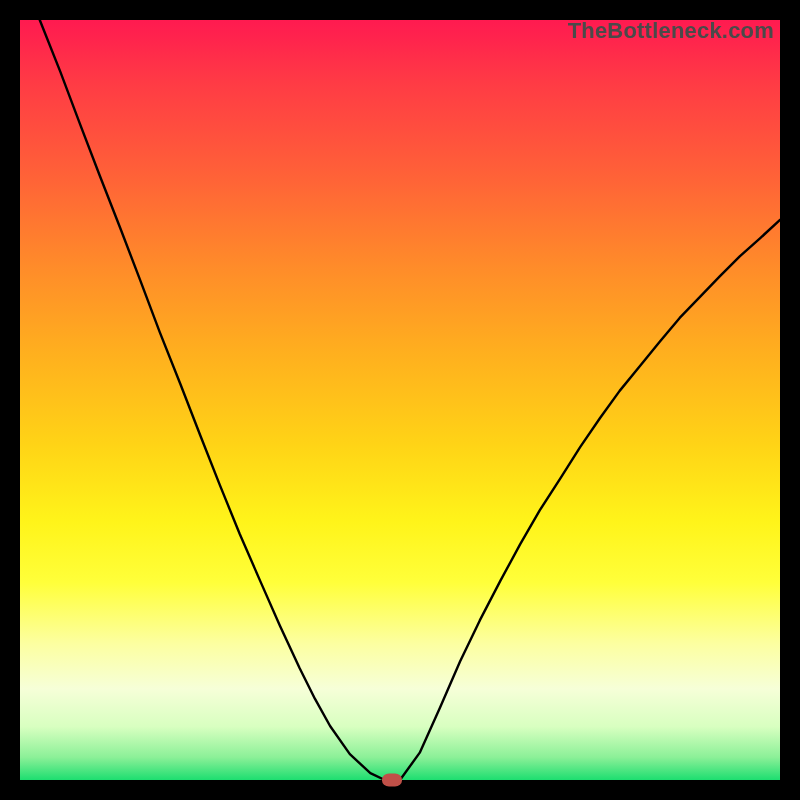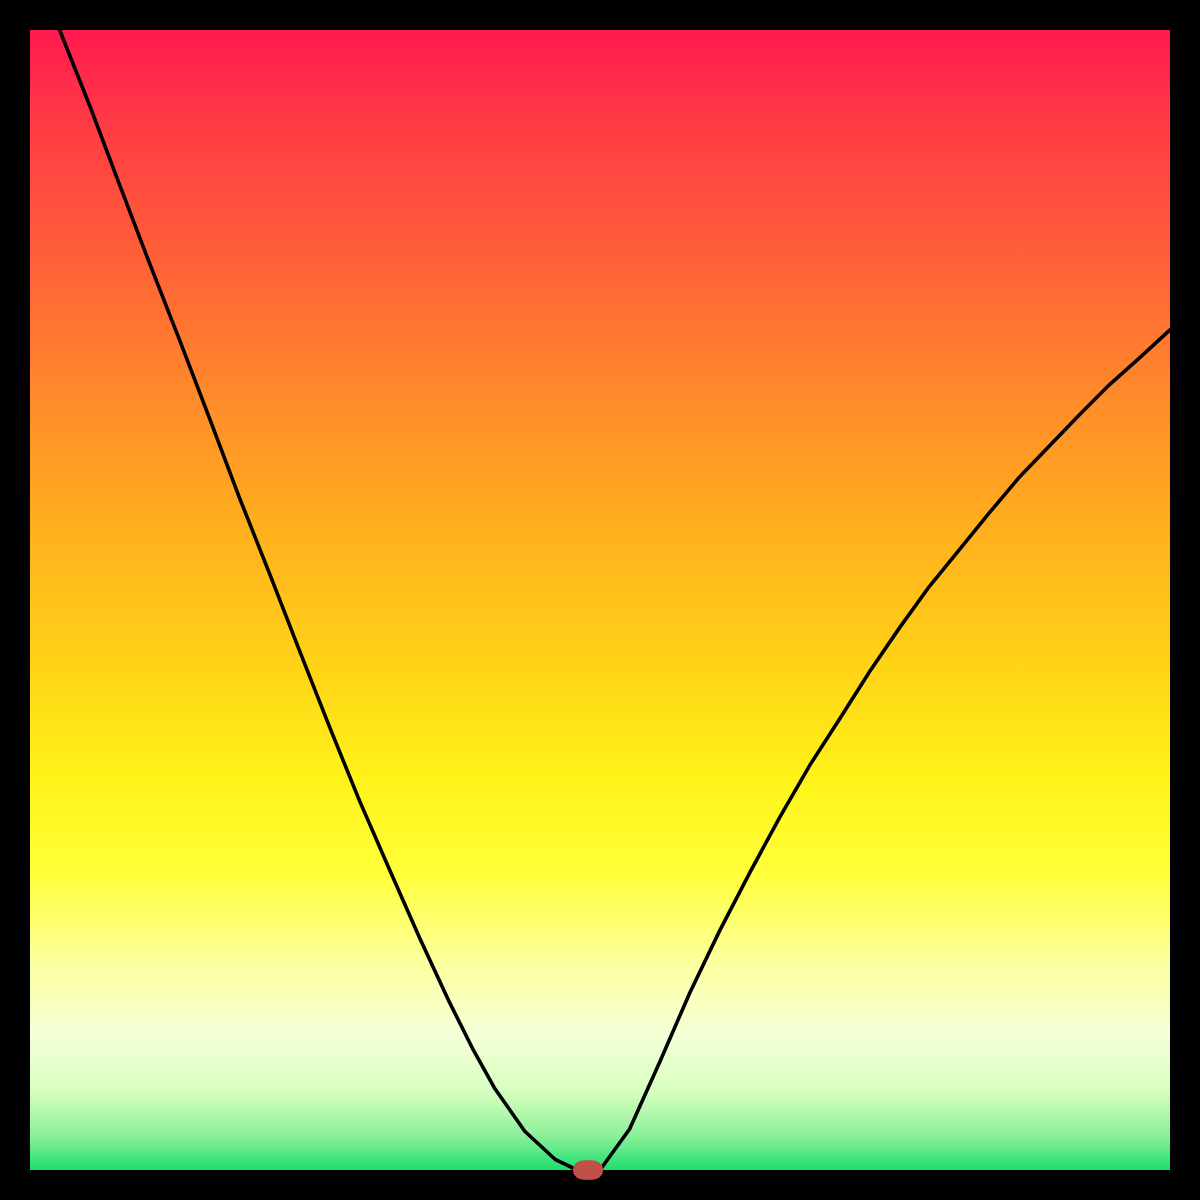--- a/index.html
+++ b/index.html
@@ -79,13 +79,14 @@
 <body>
 
 <div class="frame">
   <div class="plot-area">
     <div class="gradient"></div>
     <svg class="curve" viewBox="0 0 760 760" preserveAspectRatio="none">
       <path id="curve-path" fill="none" stroke="#000" stroke-width="2.4" stroke-linejoin="round" stroke-linecap="round" d="M0.00 -53.20 L19.76 0.00 L40.28 51.68 L60.04 104.12 L79.80 155.80 L100.32 208.24 L120.08 259.92 L139.84 312.36 L160.36 364.04 L180.12 414.96 L199.88 465.12 L219.64 513.76 L240.16 560.88 L259.92 605.72 L279.68 648.28 L294.88 678.68 L310.08 706.04 L329.84 734.16 L350.36 753.16 L364.80 760.00 L380.00 760.00 L399.76 732.64 L420.28 687.04 L440.04 641.44 L459.80 600.40 L480.32 560.88 L500.08 524.40 L519.84 490.20 L540.36 458.28 L560.12 427.12 L579.88 398.24 L599.64 370.88 L620.16 345.80 L639.92 321.48 L659.68 297.92 L680.20 276.64 L699.96 256.12 L719.72 236.36 L740.24 218.12 L760.00 199.88"></path>
     </svg>
     <div id="marker" class="marker" style="left: 372.4px; top: 760px; background: rgb(192, 80, 72);"></div>
   </div>
+  <div class="watermark">TheBottleneck.com</div>
 </div>
 
 </body></html>

